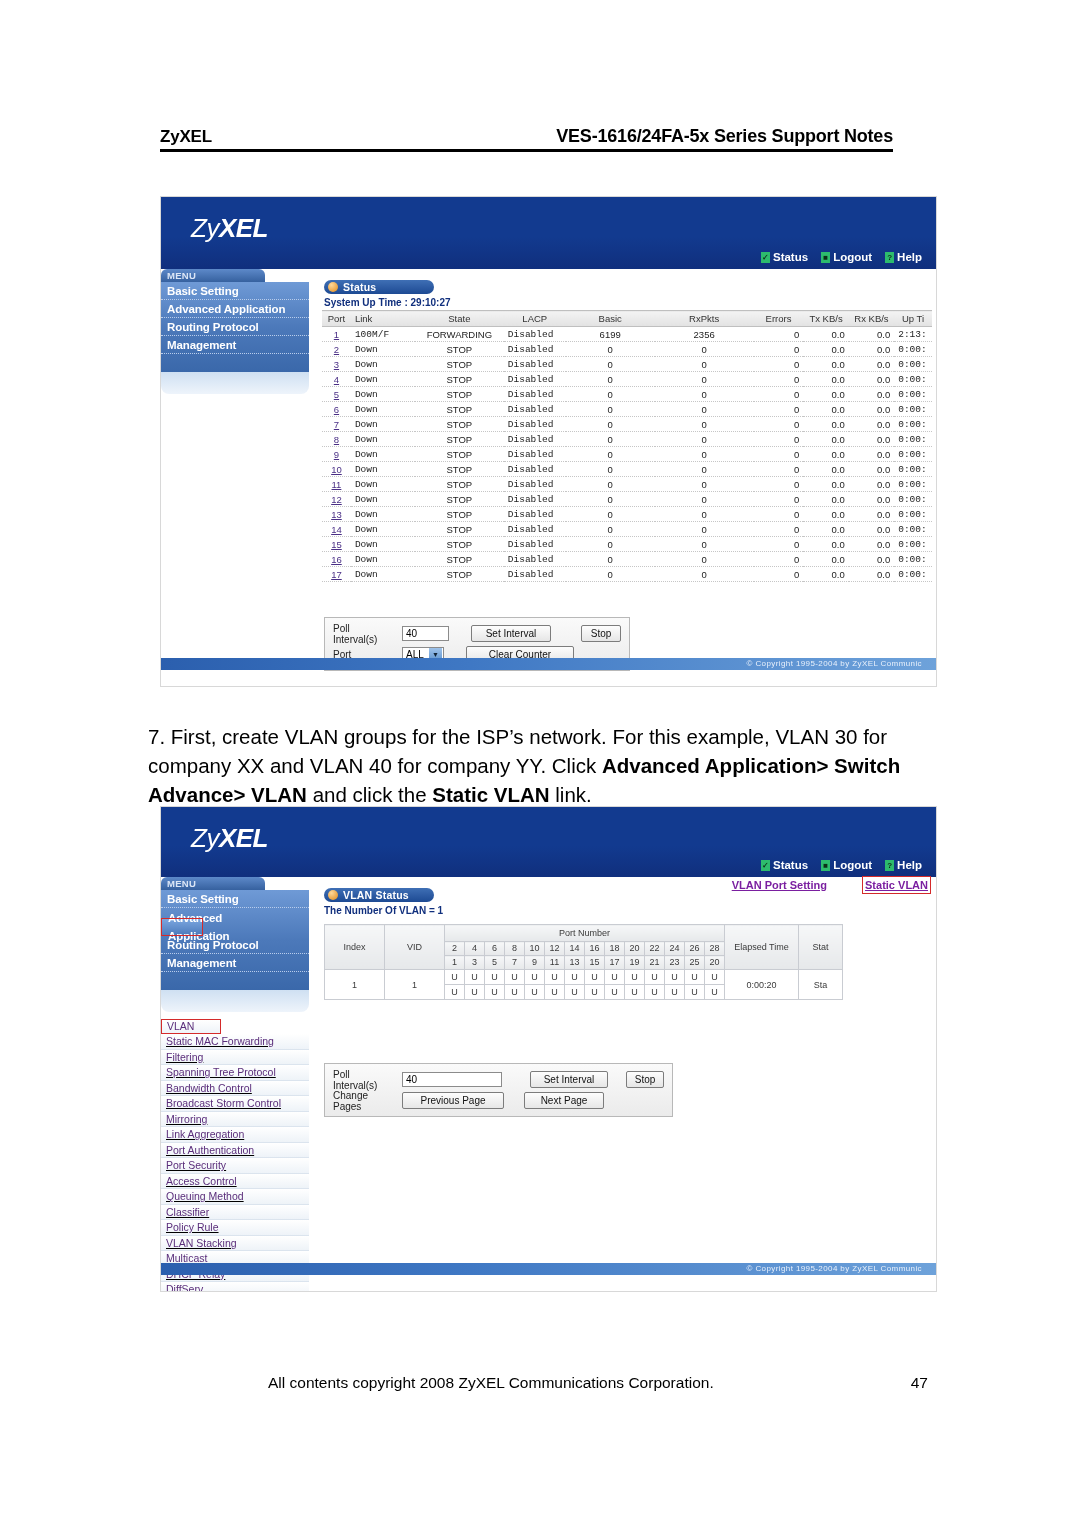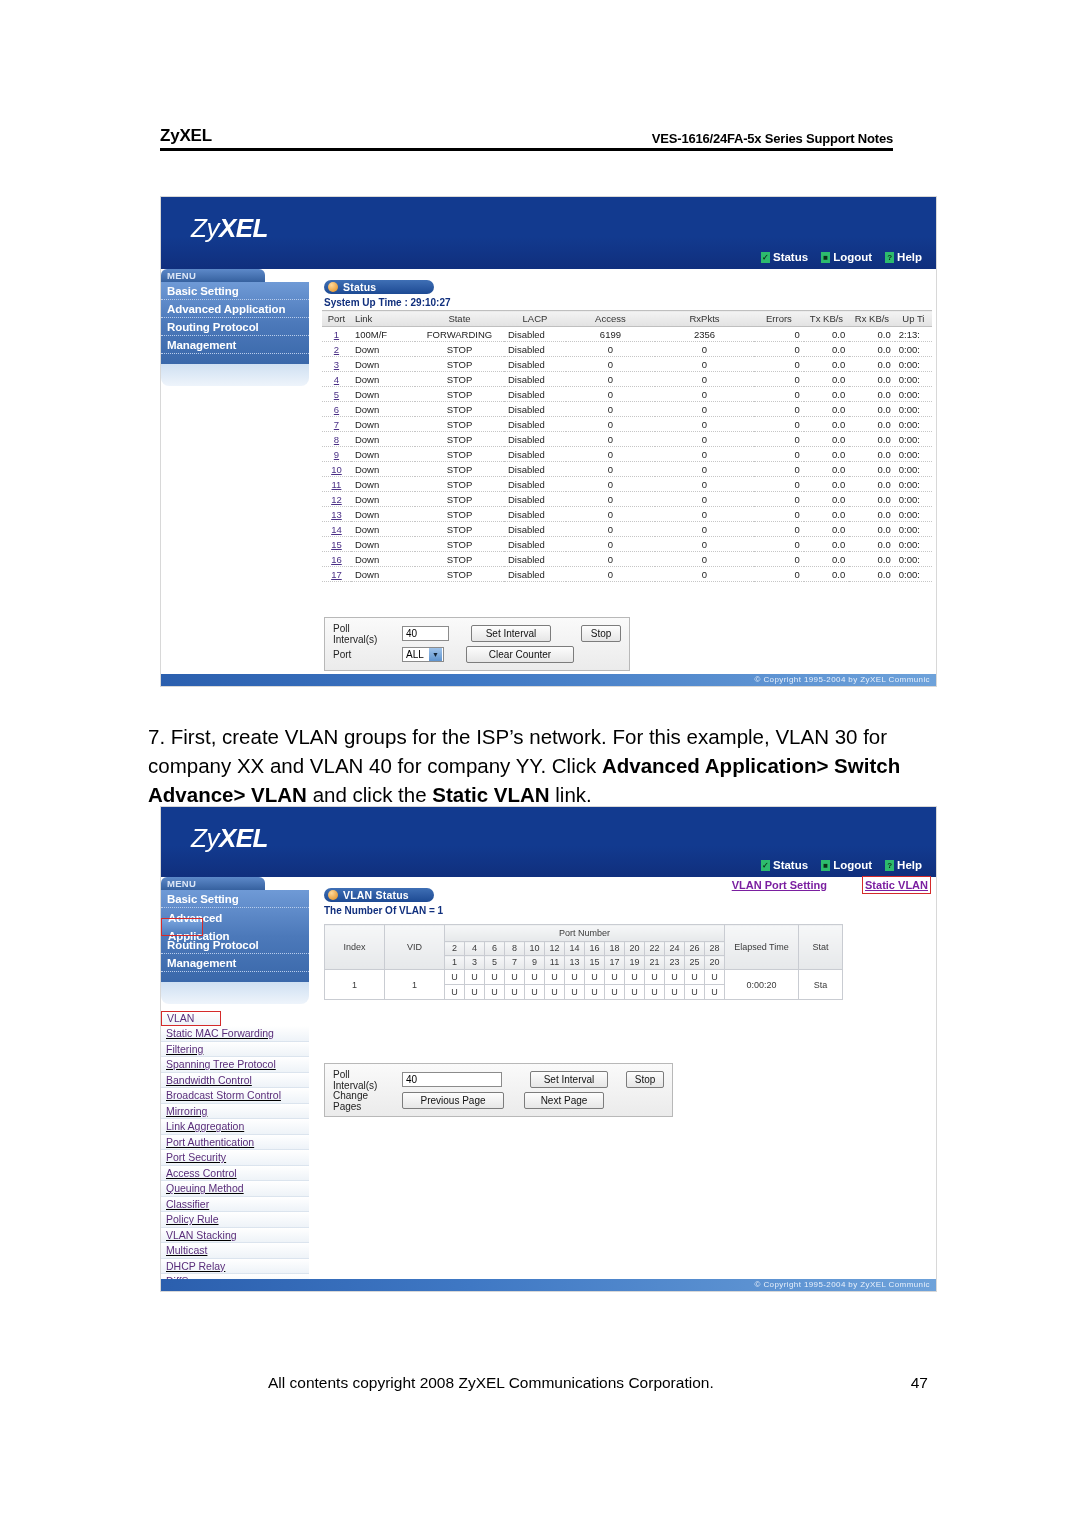--- a/index.html
+++ b/index.html
@@ -13,21 +13,21 @@
     overflow:hidden;
   }
 
   
   .page-header{
     position:absolute; left:160px; top:126px; width:733px;
     display:flex; justify-content:space-between; align-items:flex-end;
     border-bottom:3px solid #000; padding-bottom:2px;
   }
   .page-header .brand{ font-size:17px; font-weight:bold; letter-spacing:-.2px;}
-  .page-header .doc{ font-size:13px; font-weight:bold; letter-spacing:-.2px;text-align:right;}
+  .page-header .doc{ font-size:18px; font-weight:bold; letter-spacing:-.2px;text-align:right;}
 
   
   .instruction{
     position:absolute; left:148px; top:722px; width:800px;
     font-size:20.5px; line-height:1.42; color:#000;
   }
   .instruction b{ font-weight:bold; }
 
   
   .page-footer{
@@ -81,21 +81,21 @@
   }
   .menu-tab{
     width:104px; height:13px;
     background:linear-gradient(180deg,#5d89c9,#36619f);
     border-radius:6px 6px 0 0;
     color:#dbe6f6; font-size:9.5px; font-weight:bold;
     padding-left:6px; line-height:13px; letter-spacing:.3px;
   }
   .menu-main{
     background:linear-gradient(180deg,#6f9ad6 0%, #4c79ba 50%, #3a68aa 100%);
-    padding-bottom:10px;
+    padding-bottom:18px;
   }
   .menu-main .mi{
     height:18px; line-height:18px;
     color:#ffffff; font-size:11.5px; font-weight:bold;
     padding-left:6px; letter-spacing:-.1px;
     border-bottom:1px dotted #b9cdec;
   }
   .menu-main .mi.sel{
     outline:1.5px solid #d42a2a; outline-offset:-1px;
     background:linear-gradient(180deg,#7ba6df,#4d7bbc);
@@ -164,21 +164,21 @@
   }
   table.pt td{
     font-size:9.5px; color:#222;
     padding:1.5px 4px;
     border-bottom:1px dotted #c6c6c6;
     text-align:center;
   }
   table.pt td.portnum a{
     color:#4a2f86; text-decoration:underline; font-size:9.5px;
   }
-  table.pt td.l{ text-align:left; }
+  table.pt td.l{ text-align:left;font-family:Liberation Mono, monospace; }
   table.pt td.r{ text-align:right; }
 
   
   .ctrlbox{
     border:1px solid #b8b8b8;
     background:linear-gradient(180deg,#fafafa,#ebebeb);
     display:inline-block;
     padding:5px 8px;
     margin-top:25px;
   }
@@ -203,24 +203,24 @@
   .btn{
     border:1px solid #7c7c7c; border-radius:2px;
     background:linear-gradient(180deg,#fdfdfd,#e6e6e6);
     font-size:10px; padding:1px 10px; height:17px;
     font-family:"Liberation Sans", sans-serif; color:#111;
     display:inline-flex;align-items:center;justify-content:center;
   }
 
   
   .shot-foot{
-    position:absolute; left:0; right:0; bottom:0; height:12px;
+    position:absolute; left:0; right:0; bottom:16px; height:12px;
     background:linear-gradient(90deg,#2b5fae 0%, #3f78c4 40%, #6ea2da 100%);
     color:#e8f0fb; font-size:8px; text-align:right;
-    padding-right:6px; line-height:12px; letter-spacing:.4px;
+    padding-right:14px; line-height:12px; letter-spacing:.4px;
     overflow:hidden; white-space:nowrap;
   }
 
   
   .vlan-links{
     position:absolute; right:8px; top:2px;
     display:flex; gap:38px; align-items:center;
   }
   .vlan-links a{
     color:#7a1fa0; font-size:11px; font-weight:bold;
@@ -291,21 +291,21 @@
       </div>
 
       <div style="padding:2px 4px 0 6px;">
         <table class="pt">
           <thead>
             <tr>
               <th style="width:28px">Port</th>
               <th style="width:62px;text-align:left">Link</th>
               <th style="width:86px">State</th>
               <th style="width:60px">LACP</th>
-              <th style="width:86px">Access</th>
+              <th style="width:86px">Basic</th>
               <th style="width:96px">RxPkts</th>
               <th style="width:48px">Errors</th>
               <th style="width:44px">Tx KB/s</th>
               <th style="width:44px">Rx KB/s</th>
               <th style="width:36px">Up Ti</th>
             </tr>
           </thead>
           <tbody id="port-rows">
               <tr>
                 <td class="portnum"><a href="#">1</a></td>

